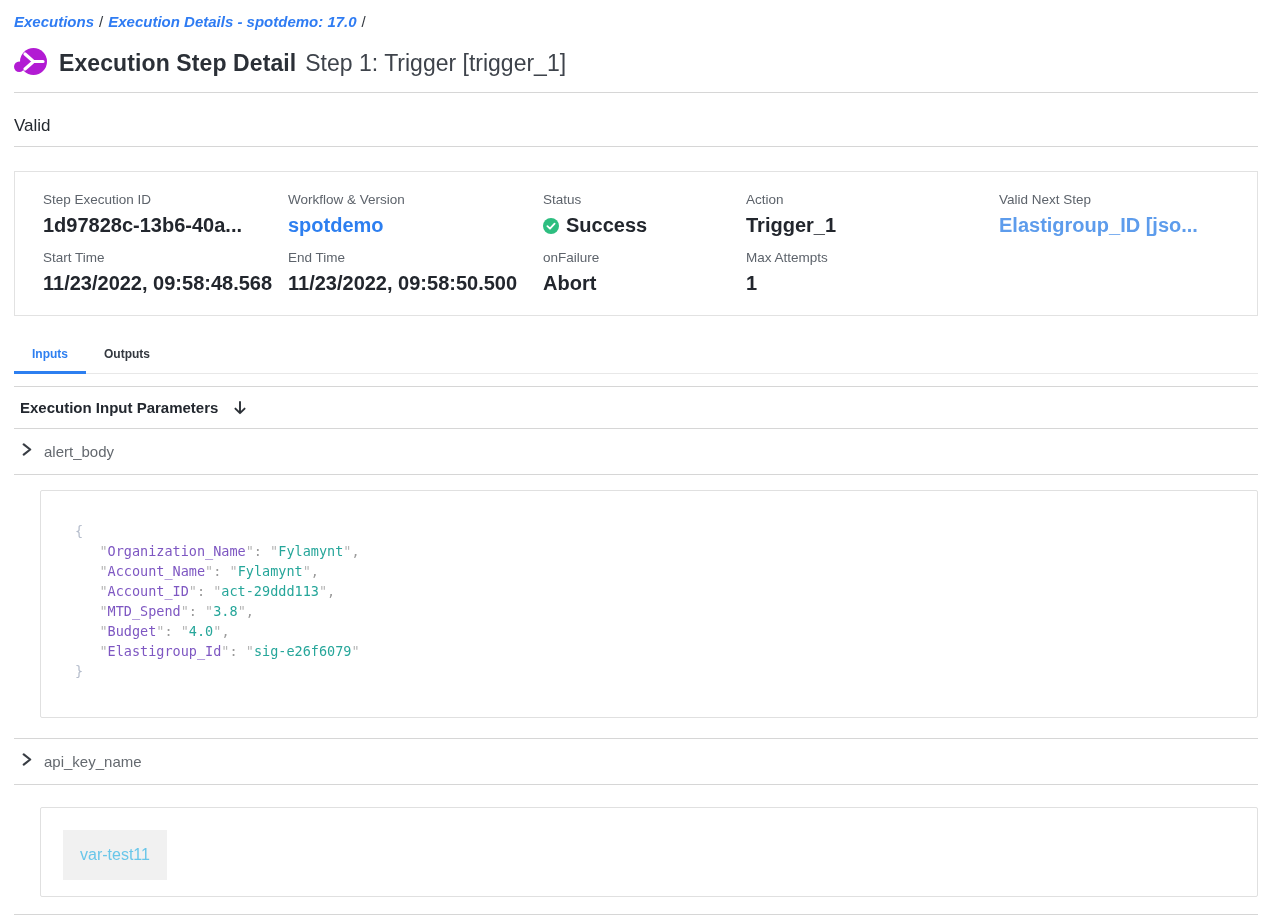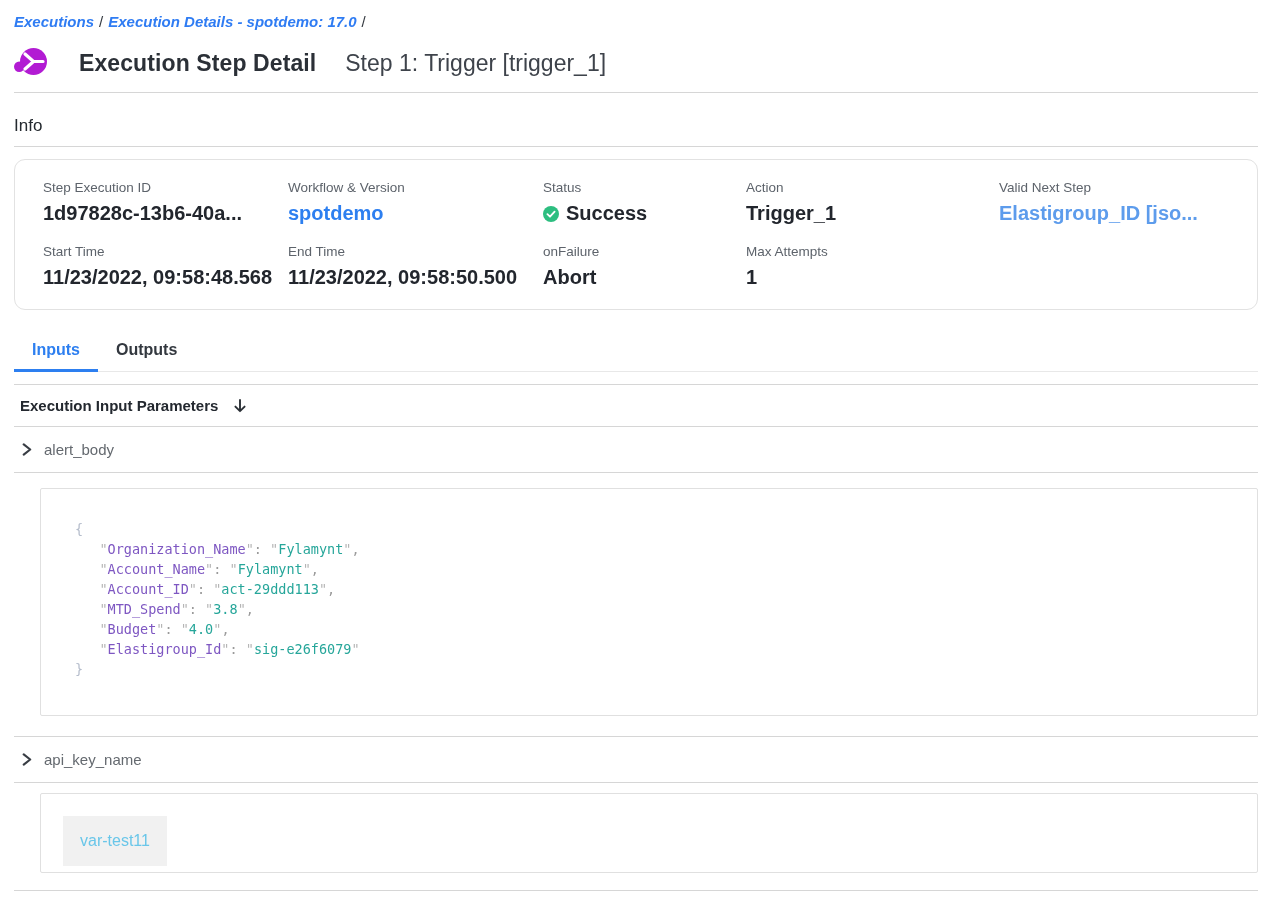--- a/index.html
+++ b/index.html
@@ -10,65 +10,65 @@
     -webkit-font-smoothing: antialiased;
   }
   .page { padding: 0 14px; }
 
   
   .breadcrumb { padding-top: 13px; font-size: 15px; font-weight: 700; line-height: 17px; }
   .breadcrumb a { color: #2f7cf3; text-decoration: none; cursor: pointer; font-style: italic; }
   .breadcrumb .sep { color: #33383f; font-weight: 400; padding: 0 5px; }
 
   
-  .header { display: flex; align-items: center; margin-top: 16px; gap: 20px; }
+  .header { display: flex; align-items: center; margin-top: 16px; }
   .logo { width: 34px; height: 34px; margin-right: 11px; flex: 0 0 auto; }
   .title { font-size: 23px; font-weight: 700; color: #2b3037; letter-spacing: .1px; }
   .subtitle { font-size: 23px; font-weight: 400; color: #3e434b; margin-left: 9px; }
 
   .divider { border: none; border-top: 1px solid #d6d6d6; height: 0; }
   .divider.mt-title { margin-top: 12px; }
 
   
   .info-heading { margin-top: 23px; font-size: 17px; font-weight: 400; color: #24292f; }
   .divider.mt-info { margin-top: 10px; }
 
   .info-card {
-    margin-top: 12px;
+    margin-top: 24px;
     border: 1px solid #e2e2e2;
-    border-radius: 11px;
+    border-radius: 0;
     padding: 19px 28px 22px 28px;
     display: grid;
     grid-template-columns: 245px 255px 203px 253px 1fr;
-    row-gap: 20px;
+    row-gap: 14px;
   }
   .field-label { font-size: 13.5px; color: #5d636b; line-height: 17px; }
   .field-value { margin-top: 8px; font-size: 20px; font-weight: 700; color: #22262d; line-height: 19px; }
   .field-value.link { color: #2d7ff0; cursor: pointer; }
   .field-value.link-light { color: #5d9cec; cursor: pointer; }
   .status-value { display: flex; align-items: center; }
   .check-icon { width: 16px; height: 16px; margin-right: 7px; flex: 0 0 auto; }
 
   
   .tabs { margin-top: 21px; display: flex; border-bottom: 1px solid #e8e8e8; }
-  .tab { position: relative; padding: 10px 18px 12px; font-size: 16px; font-weight: 700; color: #33383f; cursor: pointer; }
+  .tab { position: relative; padding: 10px 18px 12px; font-size: 12px; font-weight: 700; color: #33383f; cursor: pointer; }
   .tab.active { color: #2d7ff0; }
   .tab.active::after {
     content: ""; position: absolute; left: 0; right: 0; bottom: -1px;
     height: 3px; background: #2d7ff0;
   }
   .divider.mt-tabs { margin-top: 12px; }
 
   
   .params-row { display: flex; align-items: center; padding: 12px 0 12px 6px; }
   .params-title { font-size: 15px; font-weight: 700; color: #23282f; text-align: right; }
   .arrow-down-icon { margin-left: 14px; width: 16px; height: 16px; cursor: pointer; }
 
   
-  .section-row { display: flex; align-items: center; padding: 14px 0 14px 6px; }
+  .section-row { display: flex; padding: 14px 0 14px 6px; }
   .chevron-icon { width: 13px; height: 13px; margin-right: 11px; flex: 0 0 auto; cursor: pointer; }
   .section-label { font-size: 15px; color: #64696f; }
 
   
   .content-indent { padding-left: 26px; }
   .code-box {
     margin-top: 15px;
     border: 1px solid #e0e0e0;
     border-radius: 2px;
     height: 228px;
@@ -85,24 +85,24 @@
   .code-box .q  { color: #b5b5b5; }
   .code-box .k  { color: #7e57c2; }
   .code-box .v  { color: #26a69a; }
   .code-box .pu { color: #9a9a9a; }
 
   .divider.after-box-1 { margin-top: 20px; }
   .divider.after-box-2 { margin-top: 17px; }
 
   
   .chip-box {
-    margin-top: 10px;
+    margin-top: 22px;
     border: 1px solid #e0e0e0;
     border-radius: 2px;
-    height: 80px;
+    height: 90px;
     padding: 22px;
     display: flex;
     align-items: flex-start;
   }
   .chip {
     background: #f1f1f1;
     color: #69c6e9;
     font-size: 16px;
     line-height: 20px;
     padding: 15px 17px;
@@ -123,21 +123,21 @@
       <circle cx="19.5" cy="15.5" r="13.5" fill="#b21bd3"></circle>
       <circle cx="5.2" cy="20.8" r="5.2" fill="#b21bd3"></circle>
       <path d="M29 15.5 H19.5 M19.5 15.5 L11 8 M19.5 15.5 L11 23" stroke="#ffffff" stroke-width="3.2" fill="none" stroke-linecap="round"></path>
     </svg>
     <span class="title">Execution Step Detail</span>
     <span class="subtitle">Step 1: Trigger [trigger_1]</span>
   </div>
 
   <hr class="divider mt-title">
 
-  <div class="info-heading">Info</div>
+  <div class="info-heading">Valid</div>
   <hr class="divider mt-info">
 
   <div class="info-card">
     <div>
       <div class="field-label">Step Execution ID</div>
       <div class="field-value">1d97828c-13b6-40a...</div>
     </div>
     <div>
       <div class="field-label">Workflow &amp; Version</div>
       <div class="field-value link">spotdemo</div>

